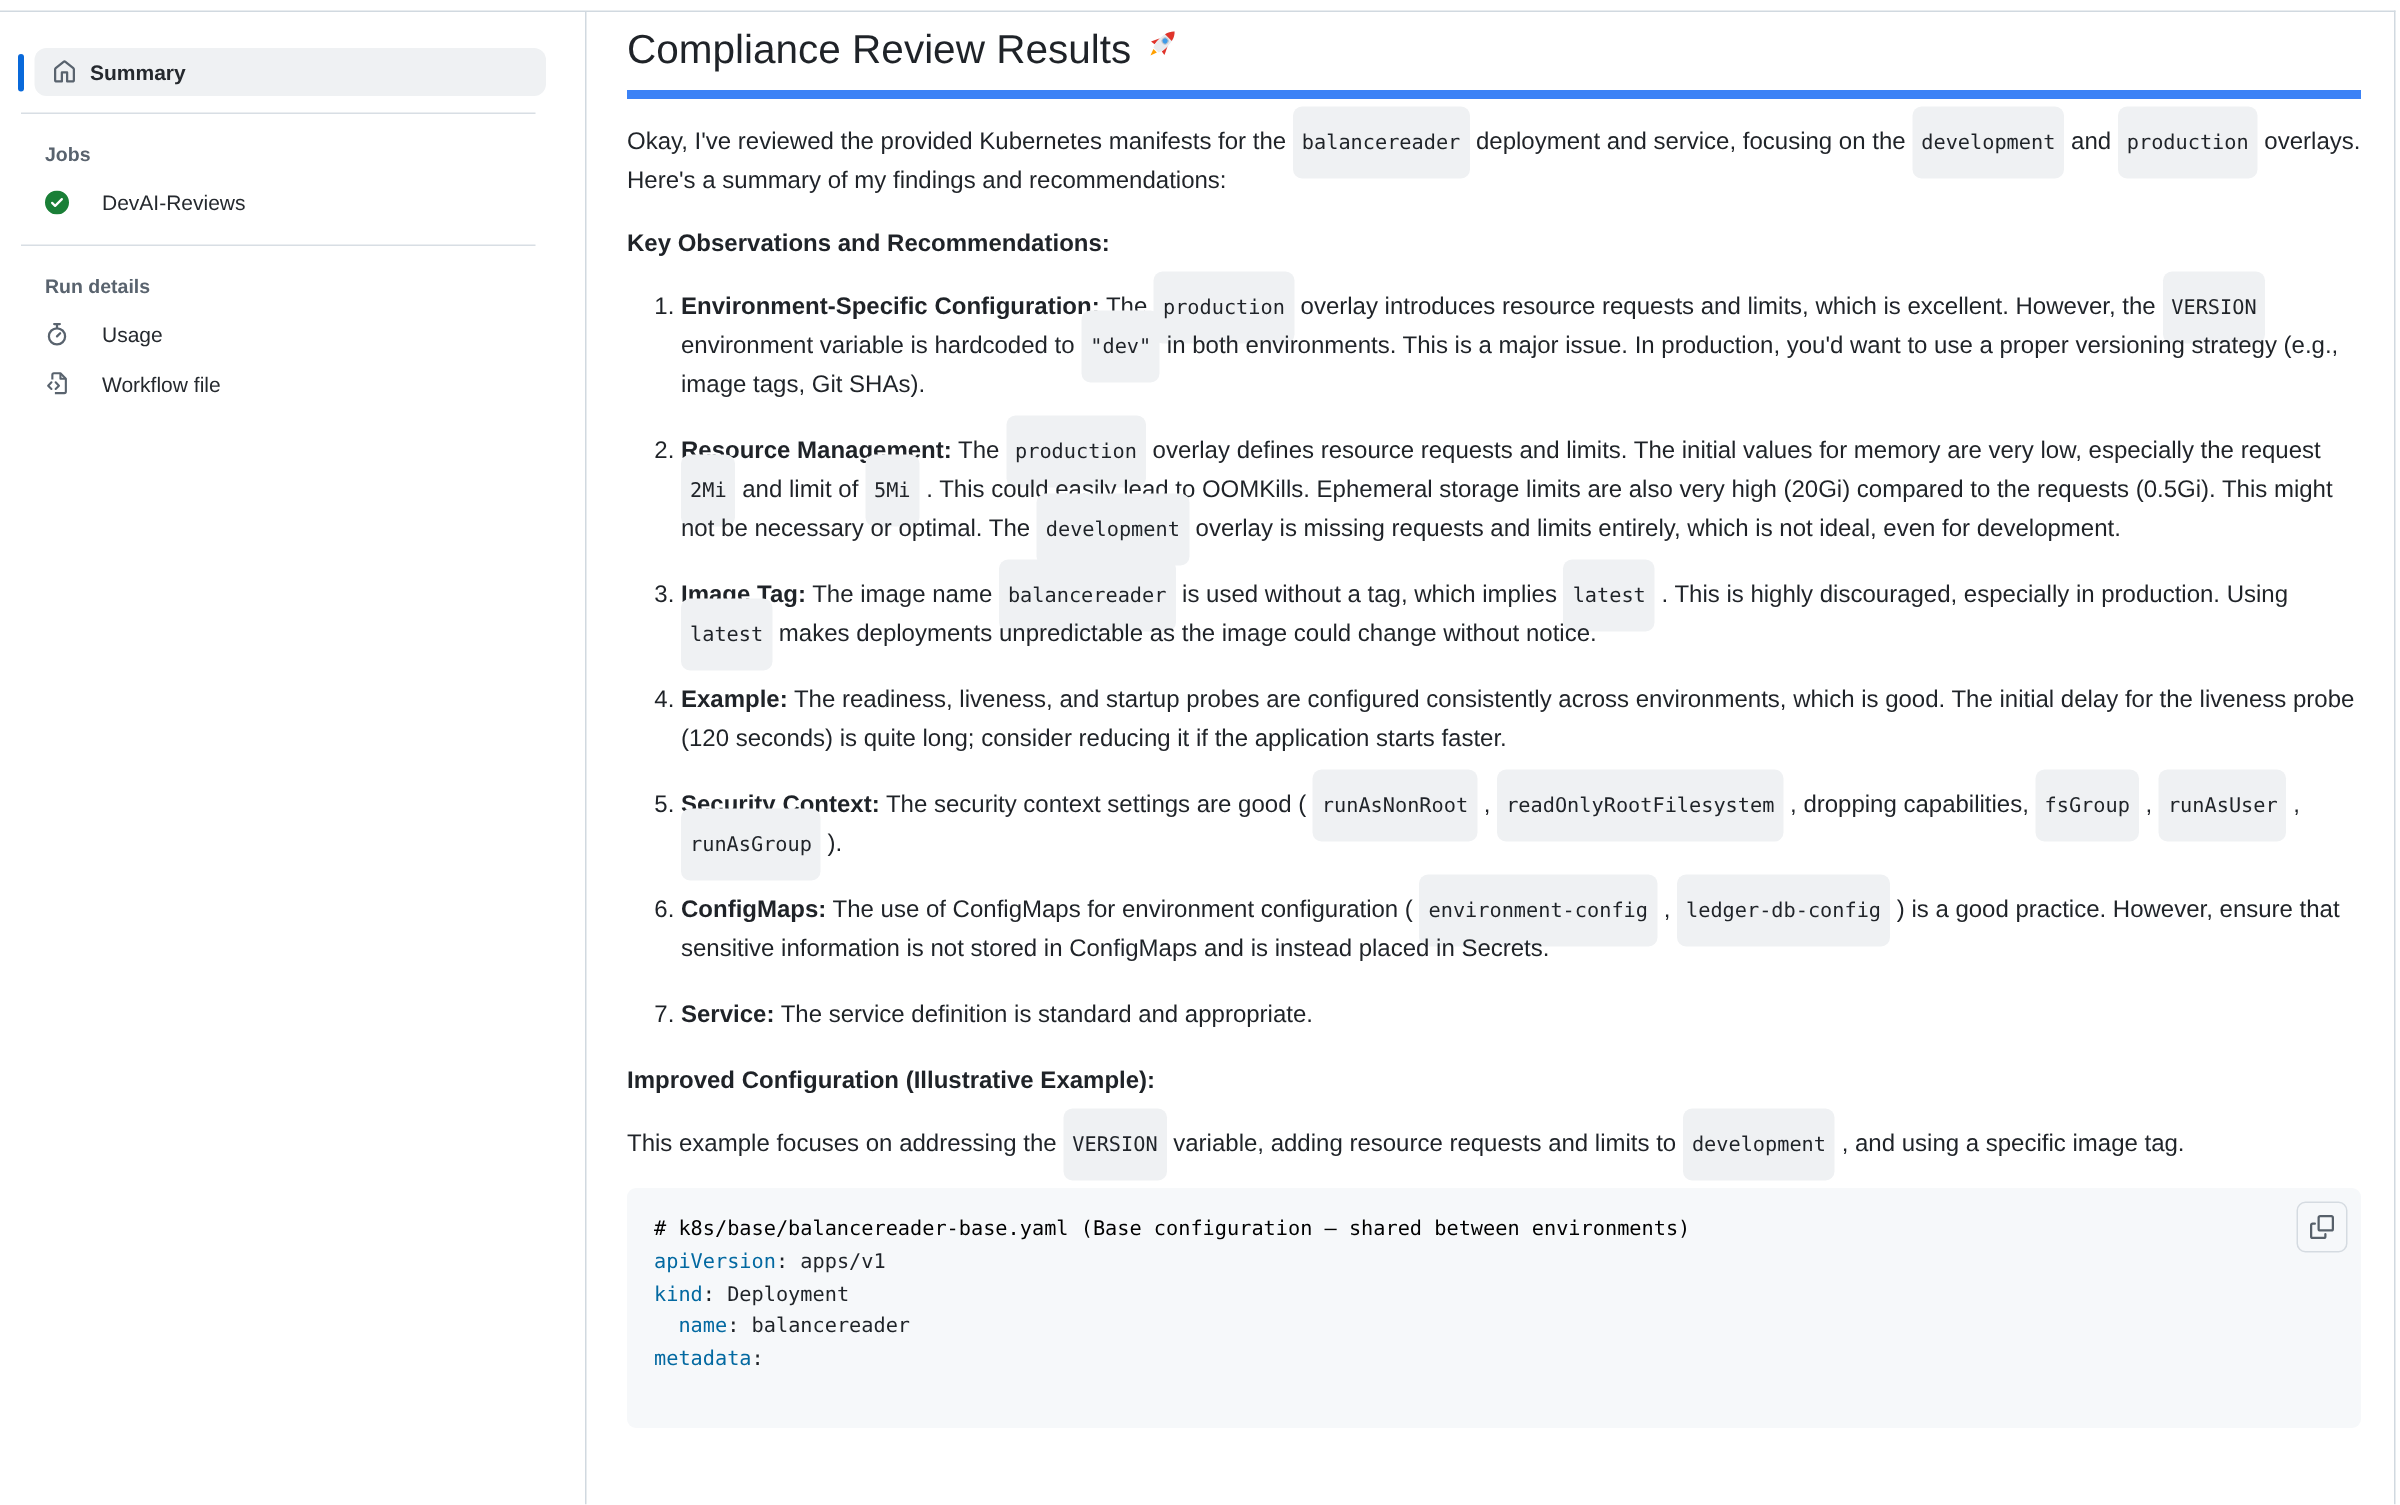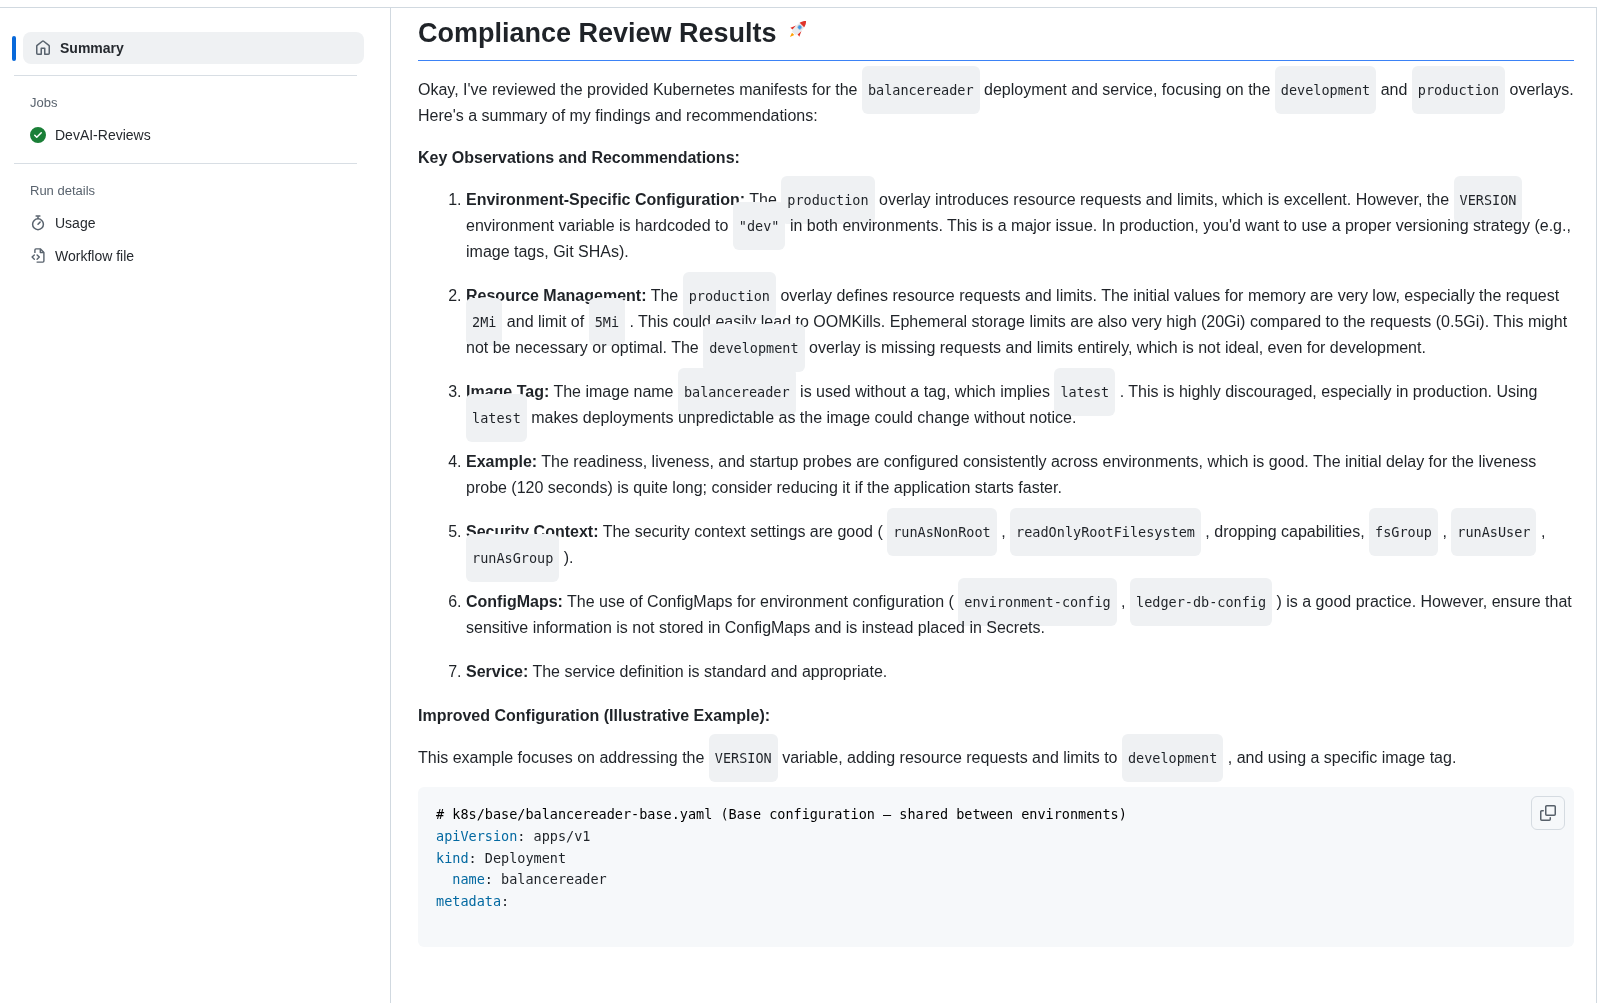--- a/index.html
+++ b/index.html
@@ -10,34 +10,34 @@
 
   
   .sidebar { width:391px; flex:0 0 391px; border-right:1px solid #d1d9e0; padding-top:24px; position:relative; }
   .summary-wrap { position:relative; padding:0 26px 0 23px; }
   .active-bar { position:absolute; left:12px; top:4px; width:4px; height:25px; border-radius:2px; background:#0969da; }
   .summary-item { display:flex; align-items:center; gap:9px; padding:8px 12px;
                   background:#eff1f3; border-radius:8px; font-size:14px; font-weight:700; color:#25292e; cursor:pointer; }
   .summary-item svg { flex:0 0 16px; }
   .side-divider { border-top:1px solid #d8dee4; margin:11px 33px 0 14px; }
   .side-section { padding:0 30px; }
-  .section-title { margin-top:19px; font-size:13px; font-weight:400; color:#59636e; }
-  .side-row { display:flex; align-items:center; gap:9px; margin-top:17px; font-size:14px; color:#25292e; cursor:pointer; }
+  .section-title { margin-top:19px; font-size:13px; font-weight:700; color:#59636e; }
+  .side-row { display:flex; align-items:center; gap:22px; margin-top:17px; font-size:14px; color:#25292e; cursor:pointer; }
   .side-row svg { flex:0 0 16px; }
 
   
   .main { flex:1 1 auto; padding:8px 24px 0 27px; overflow:hidden; }
   .markdown { width:1156px; }
-  h1.page-title { font-size:27px; font-weight:700; line-height:1.3; padding-bottom:9px;
-                  border-bottom:1px solid #3b82f6; margin-bottom:16px; display:flex; align-items:center;text-align:right; }
+  h1.page-title { font-size:27px; font-weight:400; line-height:1.3; padding-bottom:9px;
+                  border-bottom:6px solid #3b82f6; margin-bottom:16px; display:flex; align-items:center;text-align:right; }
   .rocket { margin-left:8px; }
   .md-p { font-size:16px; line-height:26px; margin-bottom:16px; }
   .md-p strong, .md-li strong { font-weight:700; }
   ol.md-list { margin:16px 0 16px 0; padding-left:36px; }
-  .md-li { font-size:16px; line-height:26px; margin-bottom:18px;margin-left:12px; }
+  .md-li { font-size:16px; line-height:26px; margin-bottom:18px; }
   code.ic { font-family:"DejaVu Sans Mono", monospace; font-size:13.5px; background:#eff1f3;
             border-radius:6px; padding:16px 6px; color:#1f2328; white-space:nowrap; }
   .codeblock { position:relative; background:#f6f8fa; border-radius:6px; padding:17px 16px 24px 18px;
                margin-top:14px; height:160px; }
   .code-line { font-family:"DejaVu Sans Mono", monospace; font-size:13.5px; line-height:21.7px;
                white-space:pre; color:#1f2328; }
   .tok-comment { color:#000000; }
   .tok-key { color:#0369a1; }
   .tok-plain { color:#1f2328; }
   .copy-btn { position:absolute; top:9px; right:9px; width:34px; height:34px; background:#f6f8fa;

